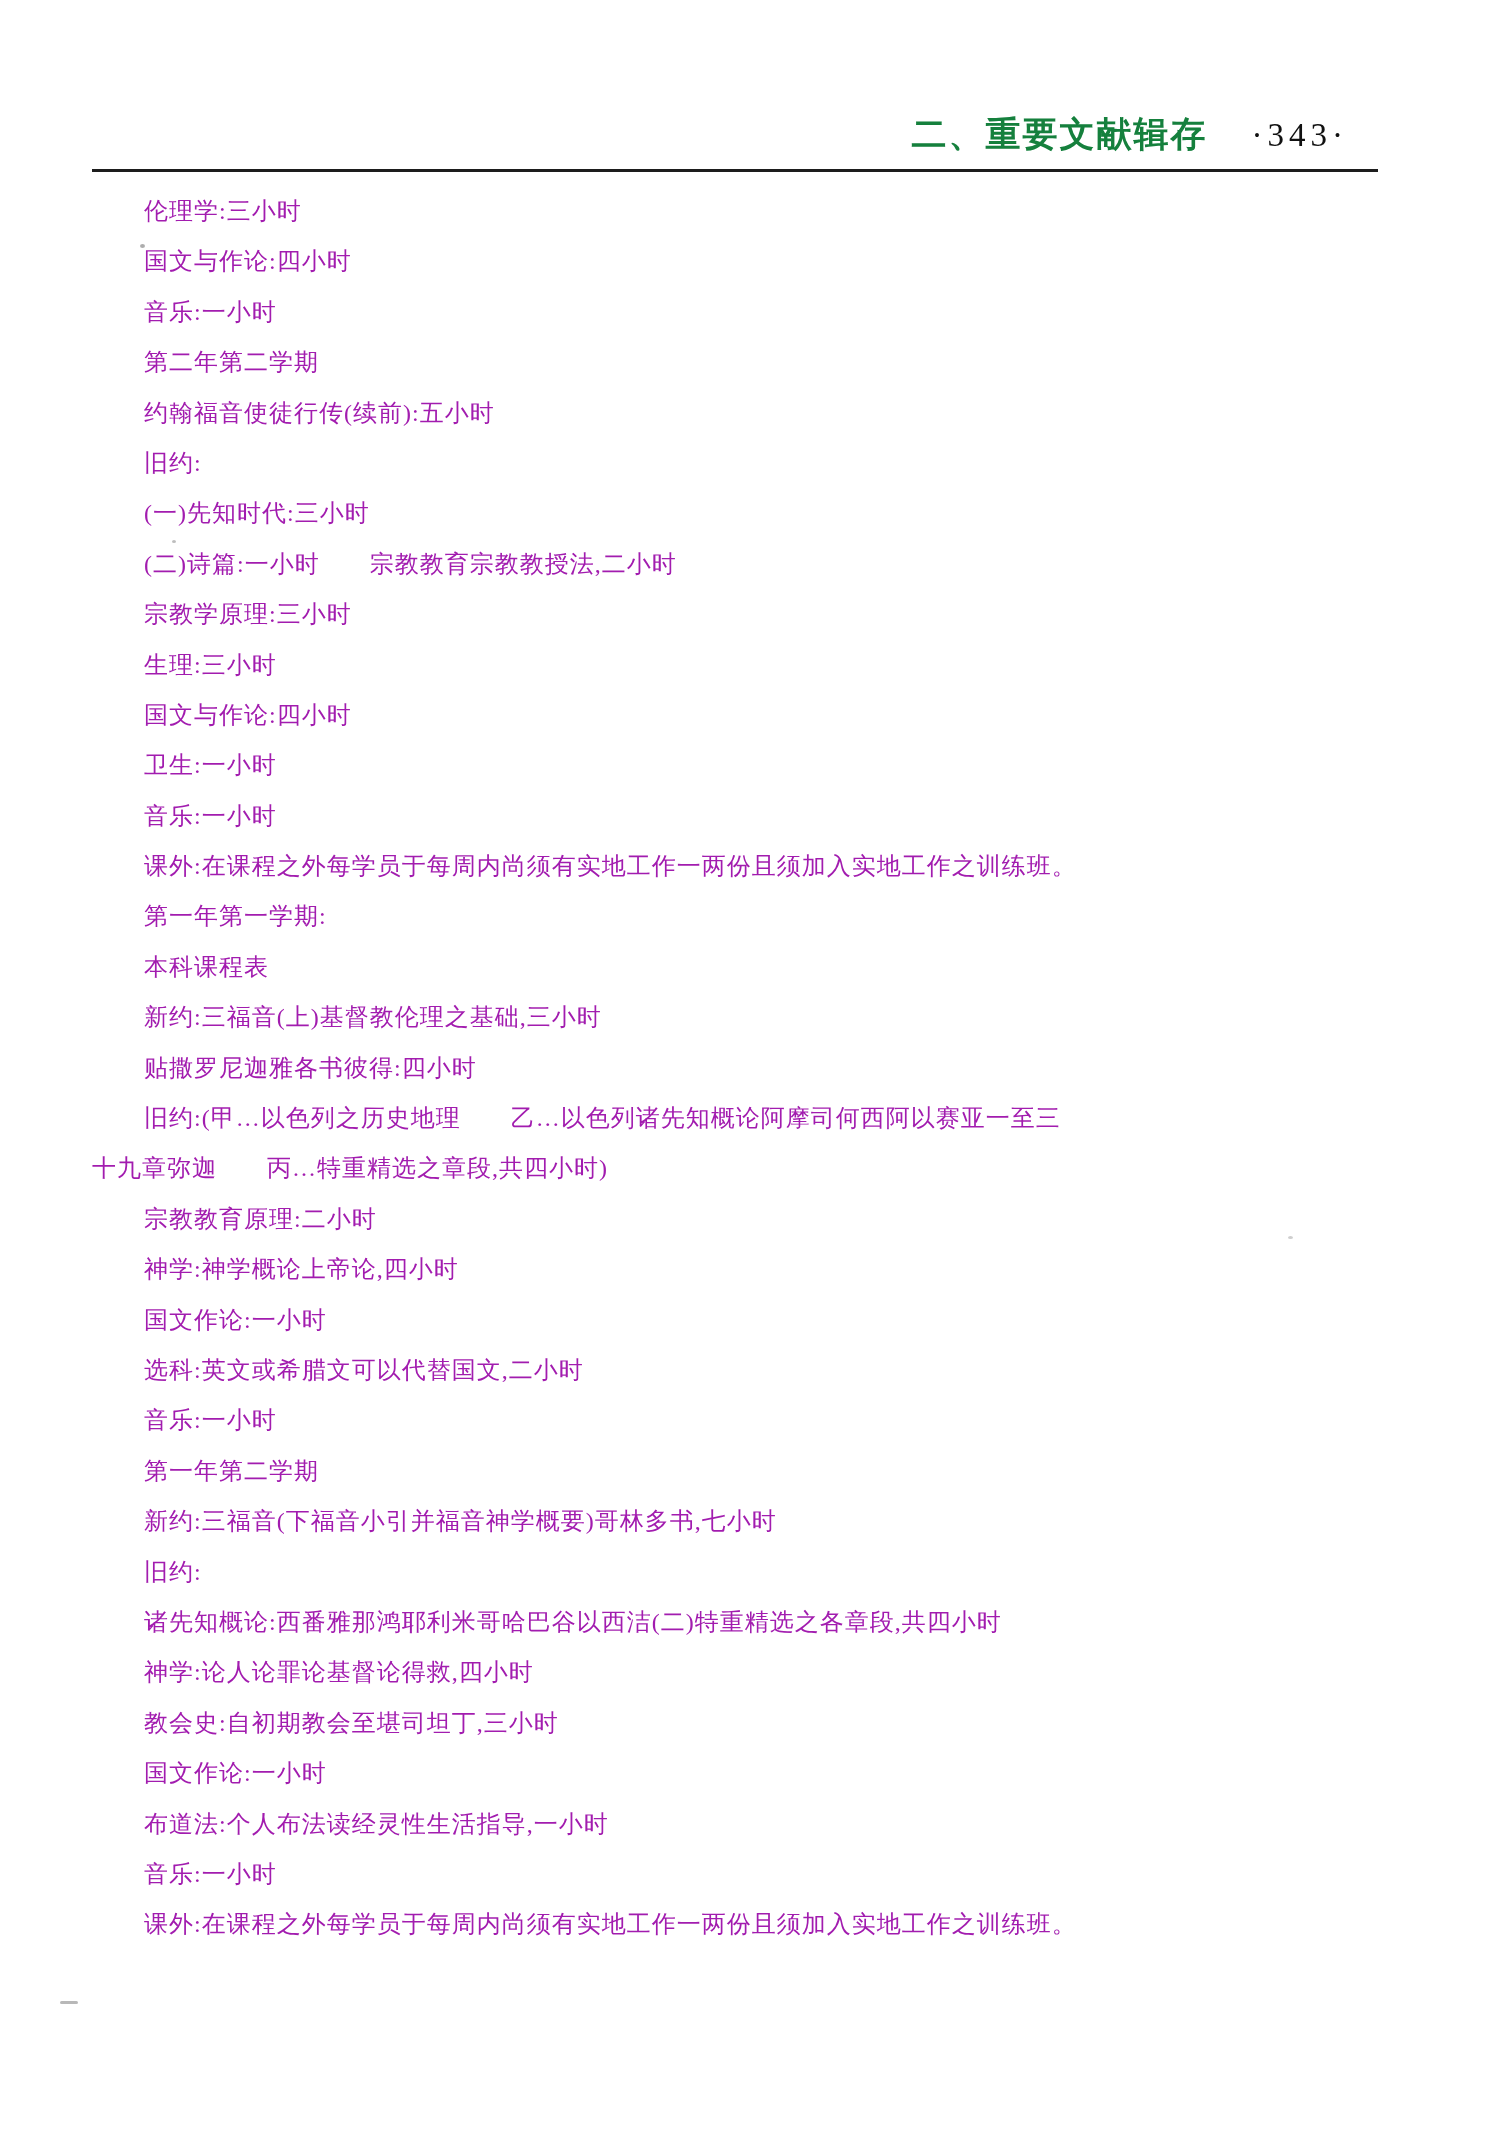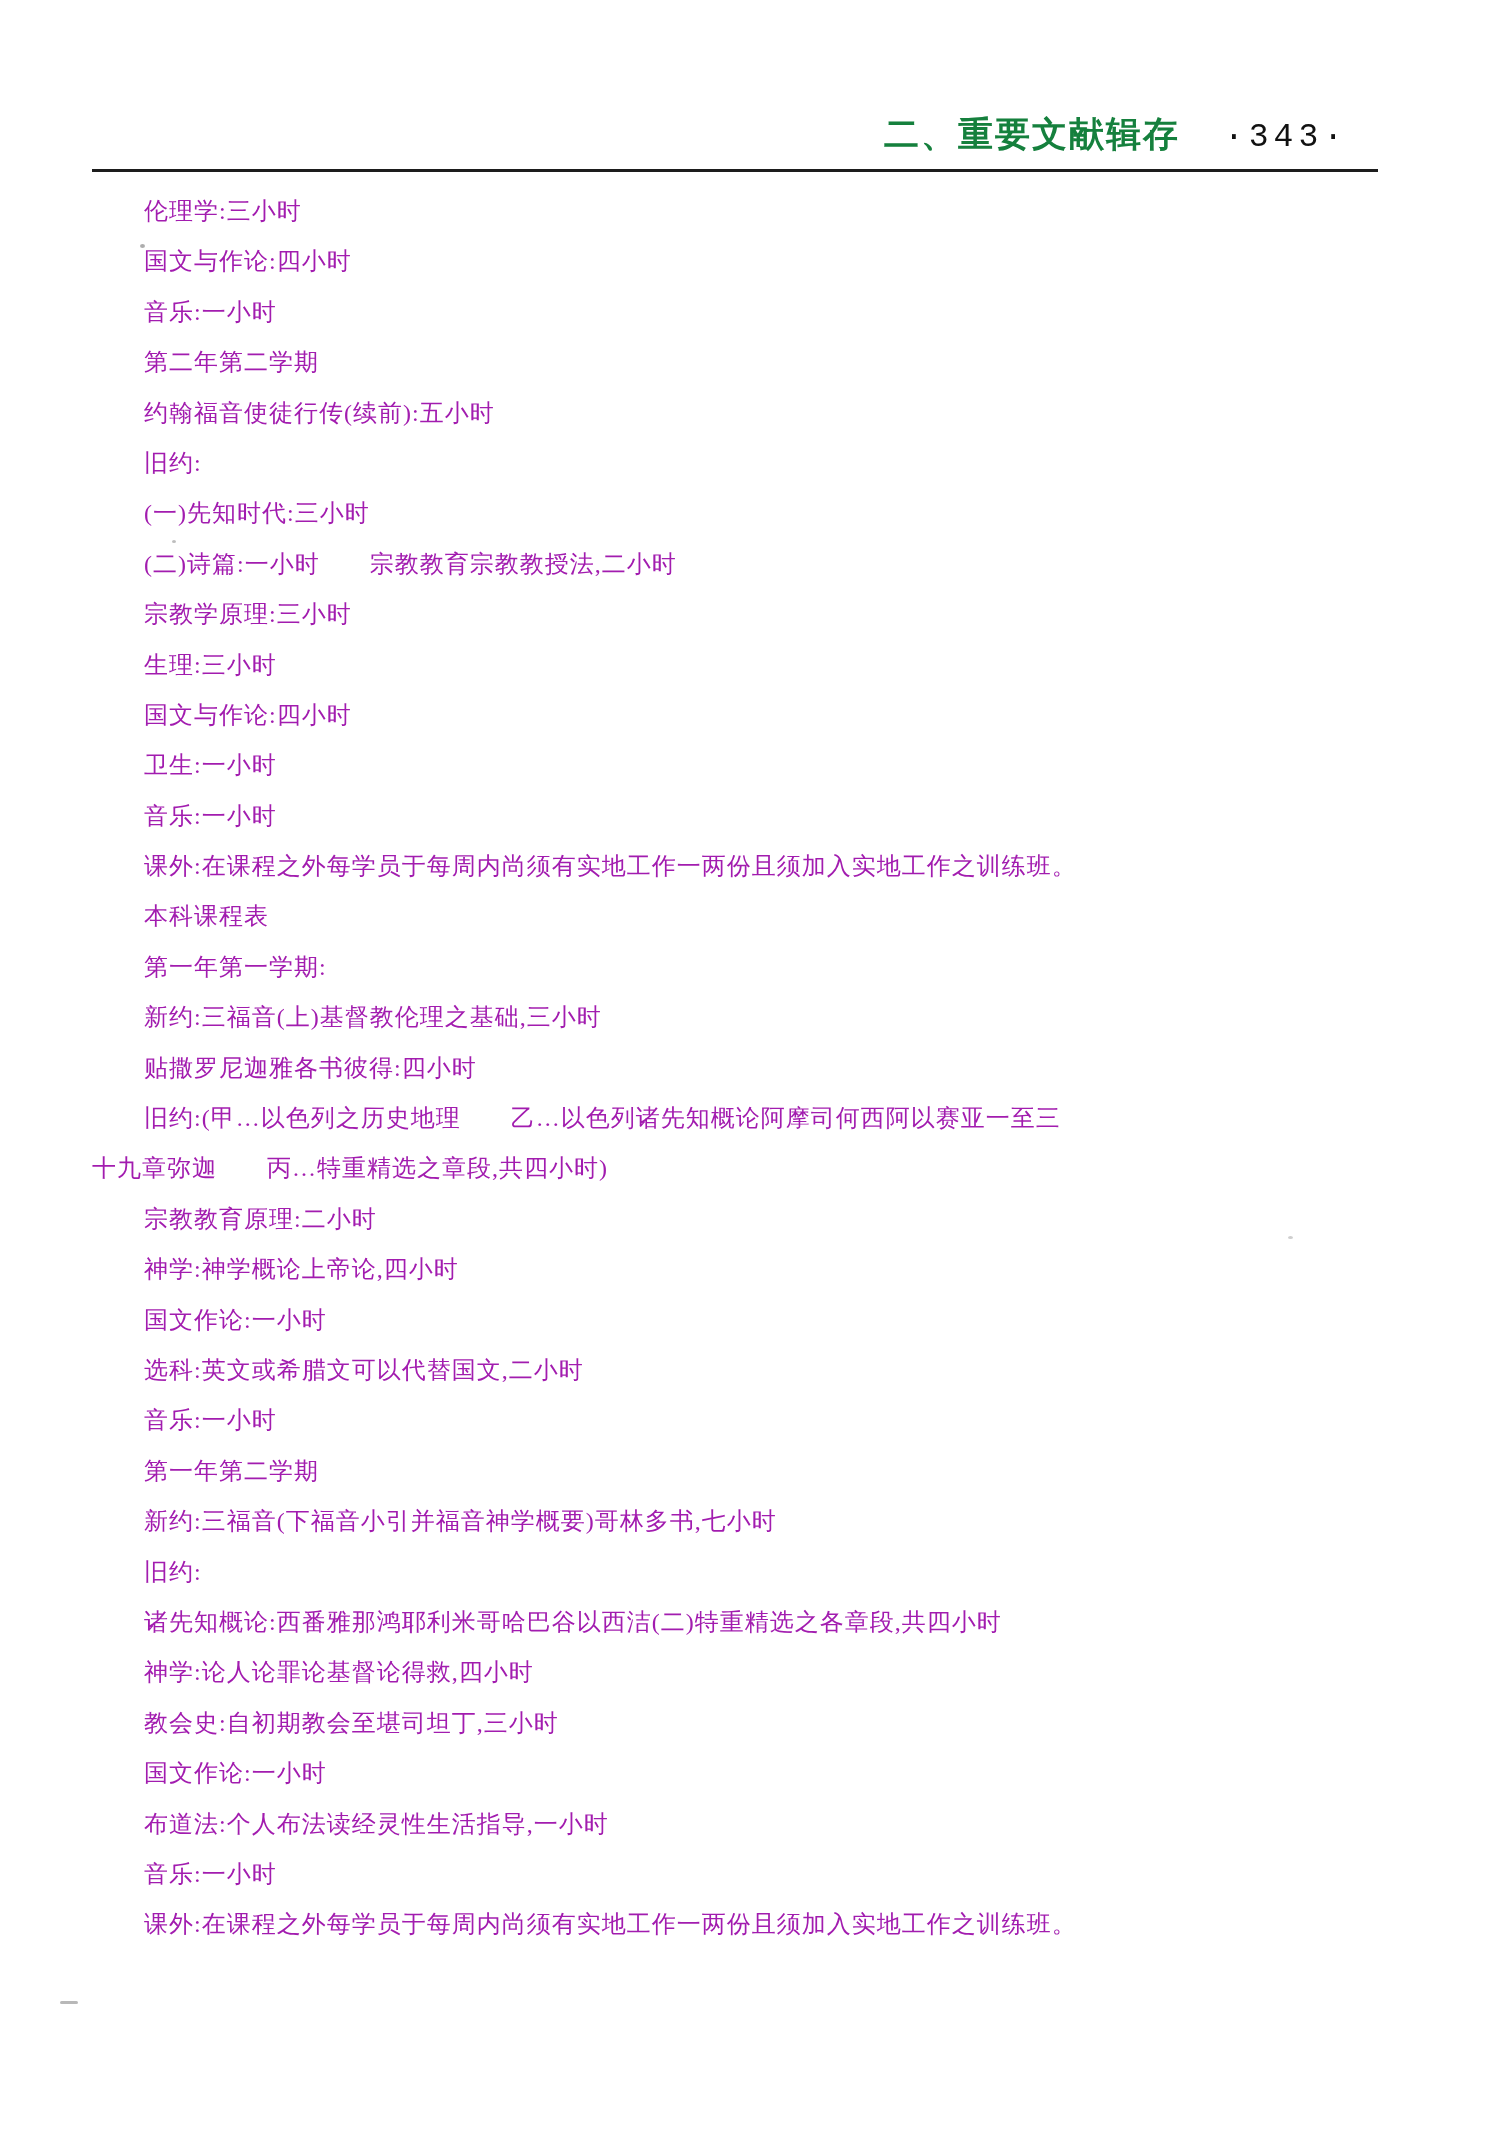--- a/index.html
+++ b/index.html
@@ -29,21 +29,21 @@
     line-height: 44px;
   }
   .running-head .section-title {
     font-family: "Liberation Sans", sans-serif;
     font-weight: bold;
     font-size: 35px;
     letter-spacing: 2px;
     color: #15803d;
   }
   .running-head .page-number {
-    font-family: Liberation Mono, monospace;
+    font-family: Liberation Serif, serif;
     font-size: 33px;
     letter-spacing: 5px;
     margin-left: 40px;
     color: #111111;
   }
   .head-rule {
     position: absolute;
     left: 92px;
     top: 169px;
     width: 1286px;
@@ -107,22 +107,22 @@
       <div class="line indent">约翰福音使徒行传(续前):五小时</div>
       <div class="line indent">旧约:</div>
       <div class="line indent">(一)先知时代:三小时</div>
       <div class="line indent">(二)诗篇:一小时　　宗教教育宗教教授法,二小时</div>
       <div class="line indent">宗教学原理:三小时</div>
       <div class="line indent">生理:三小时</div>
       <div class="line indent">国文与作论:四小时</div>
       <div class="line indent">卫生:一小时</div>
       <div class="line indent">音乐:一小时</div>
       <div class="line indent">课外:在课程之外每学员于每周内尚须有实地工作一两份且须加入实地工作之训练班。</div>
+      <div class="line indent">第一年第一学期:</div>
       <div class="line indent">本科课程表</div>
-      <div class="line indent">第一年第一学期:</div>
       <div class="line indent">新约:三福音(上)基督教伦理之基础,三小时</div>
       <div class="line indent">贴撒罗尼迦雅各书彼得:四小时</div>
       <div class="line indent">旧约:(甲…以色列之历史地理　　乙…以色列诸先知概论阿摩司何西阿以赛亚一至三</div>
       <div class="line">十九章弥迦　　丙…特重精选之章段,共四小时)</div>
       <div class="line indent">宗教教育原理:二小时</div>
       <div class="line indent">神学:神学概论上帝论,四小时</div>
       <div class="line indent">国文作论:一小时</div>
       <div class="line indent">选科:英文或希腊文可以代替国文,二小时</div>
       <div class="line indent">音乐:一小时</div>
       <div class="line indent">第一年第二学期</div>

